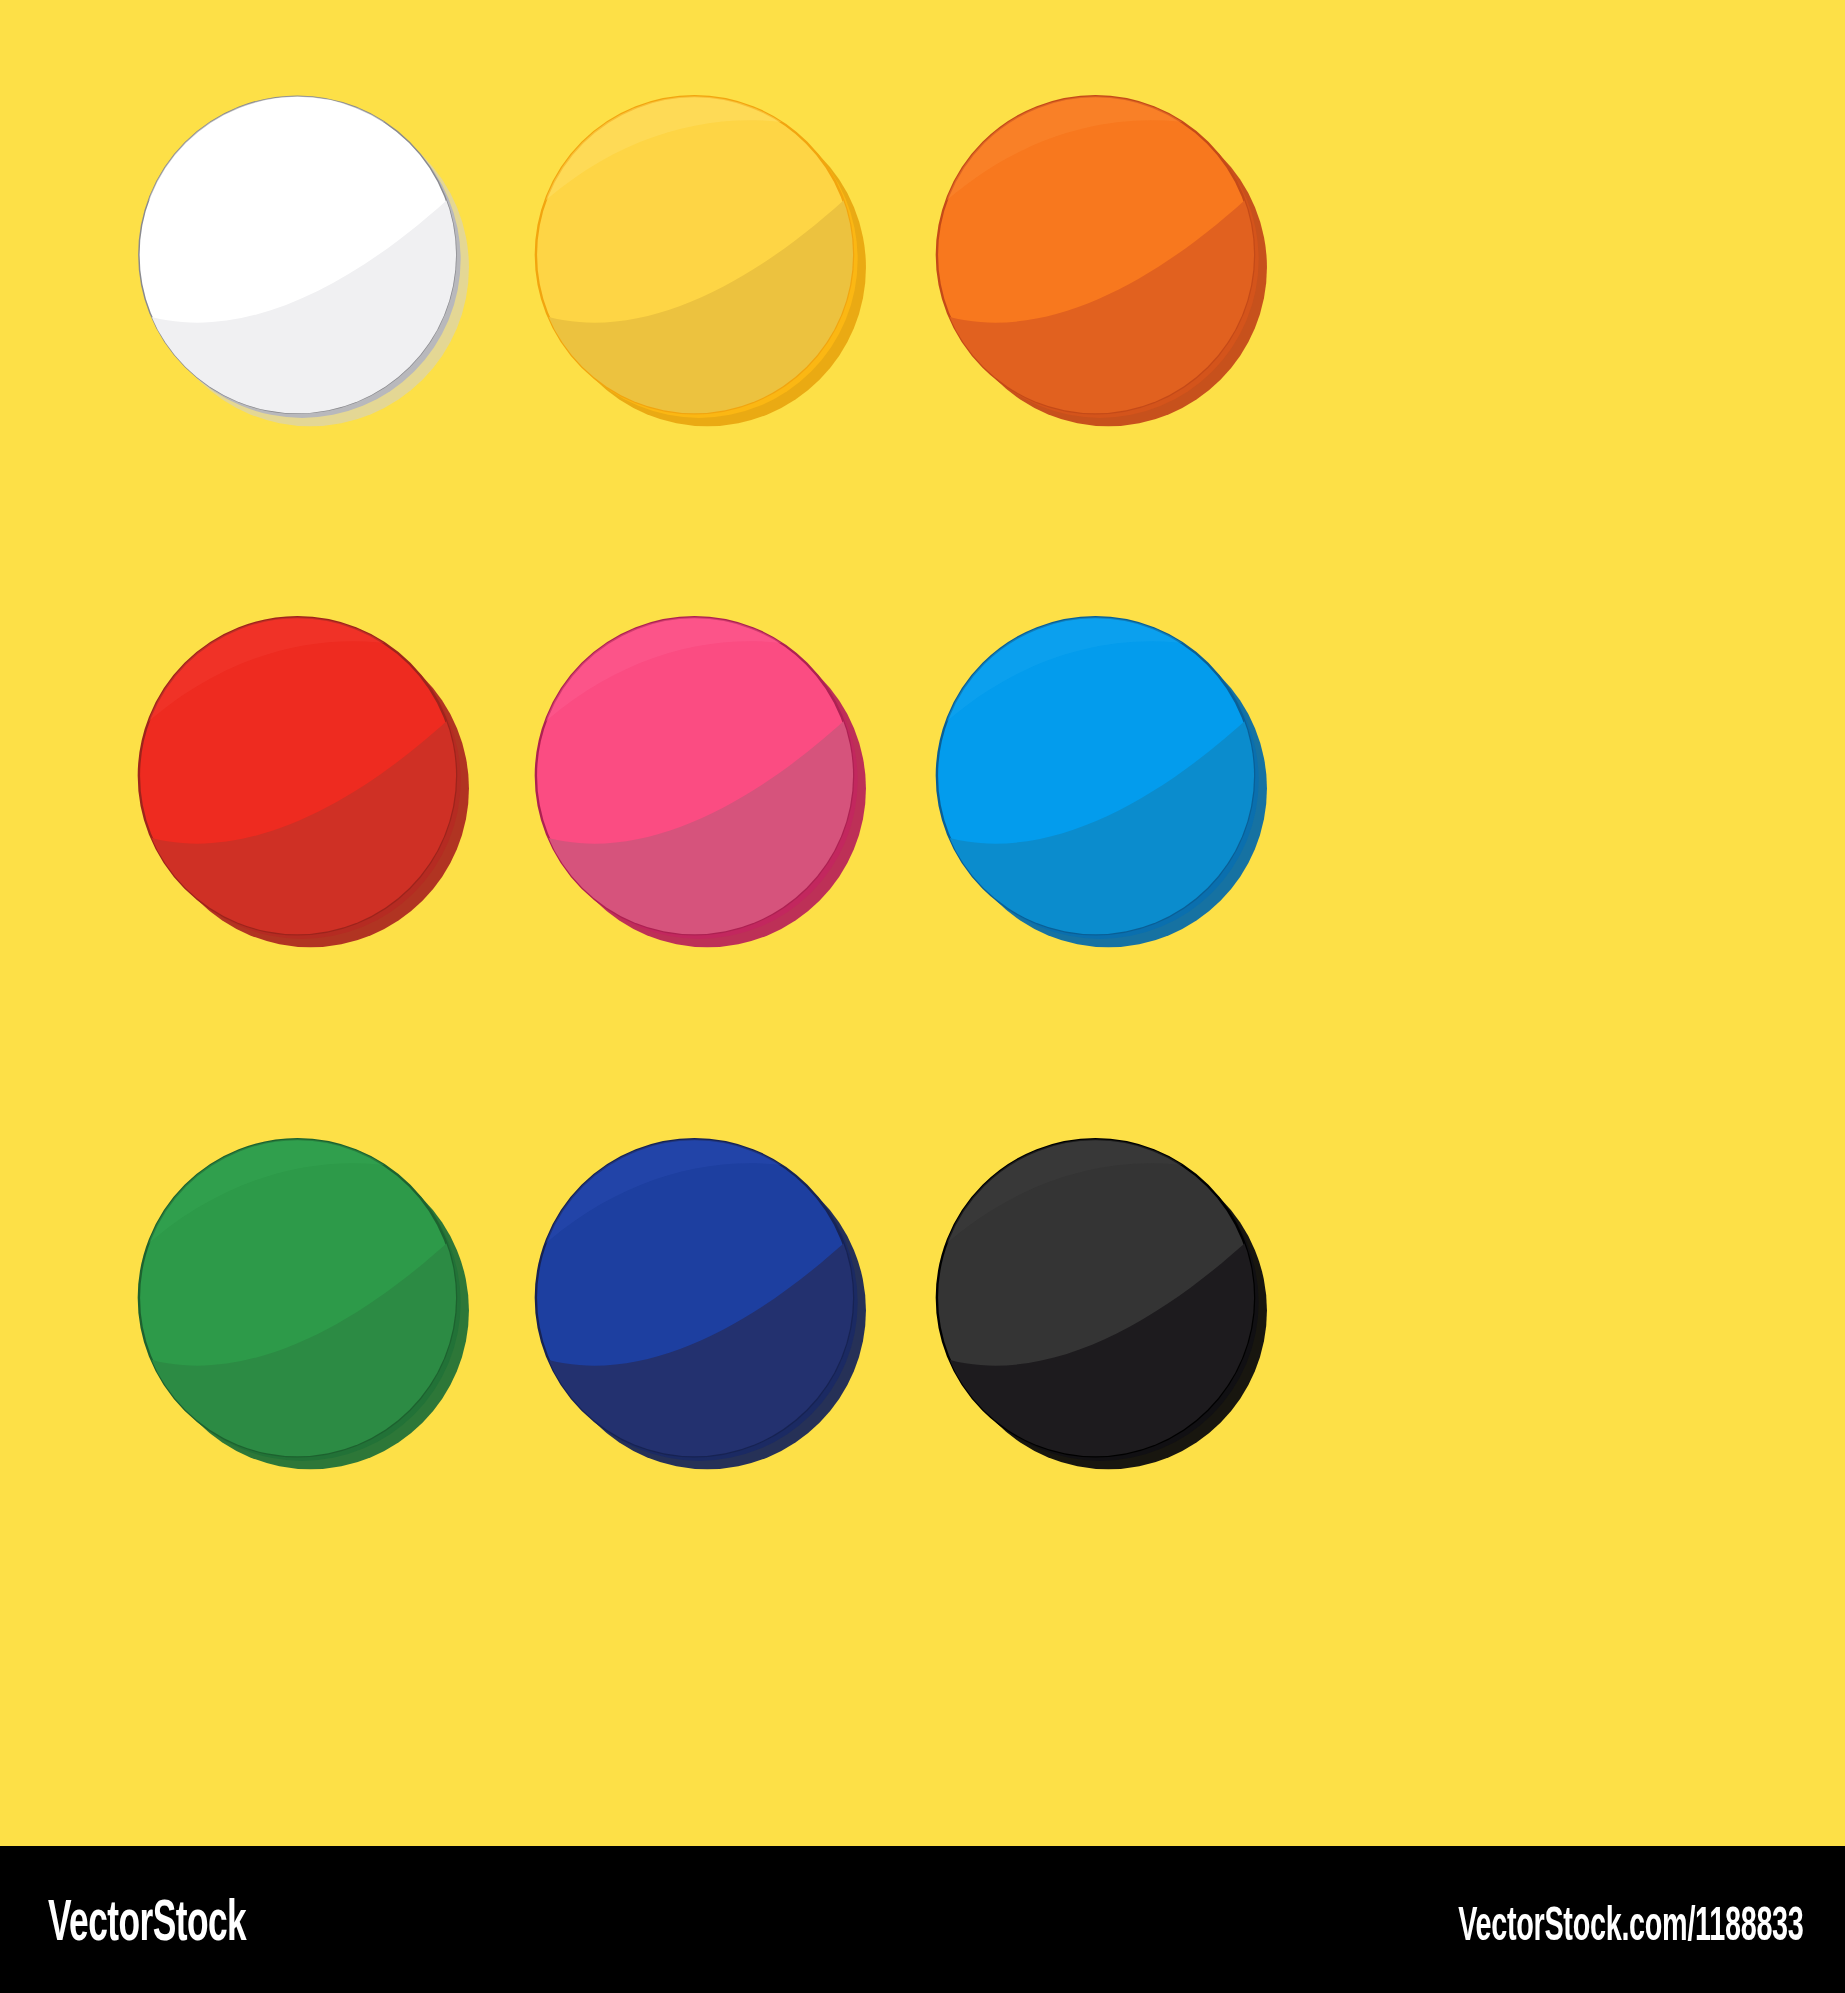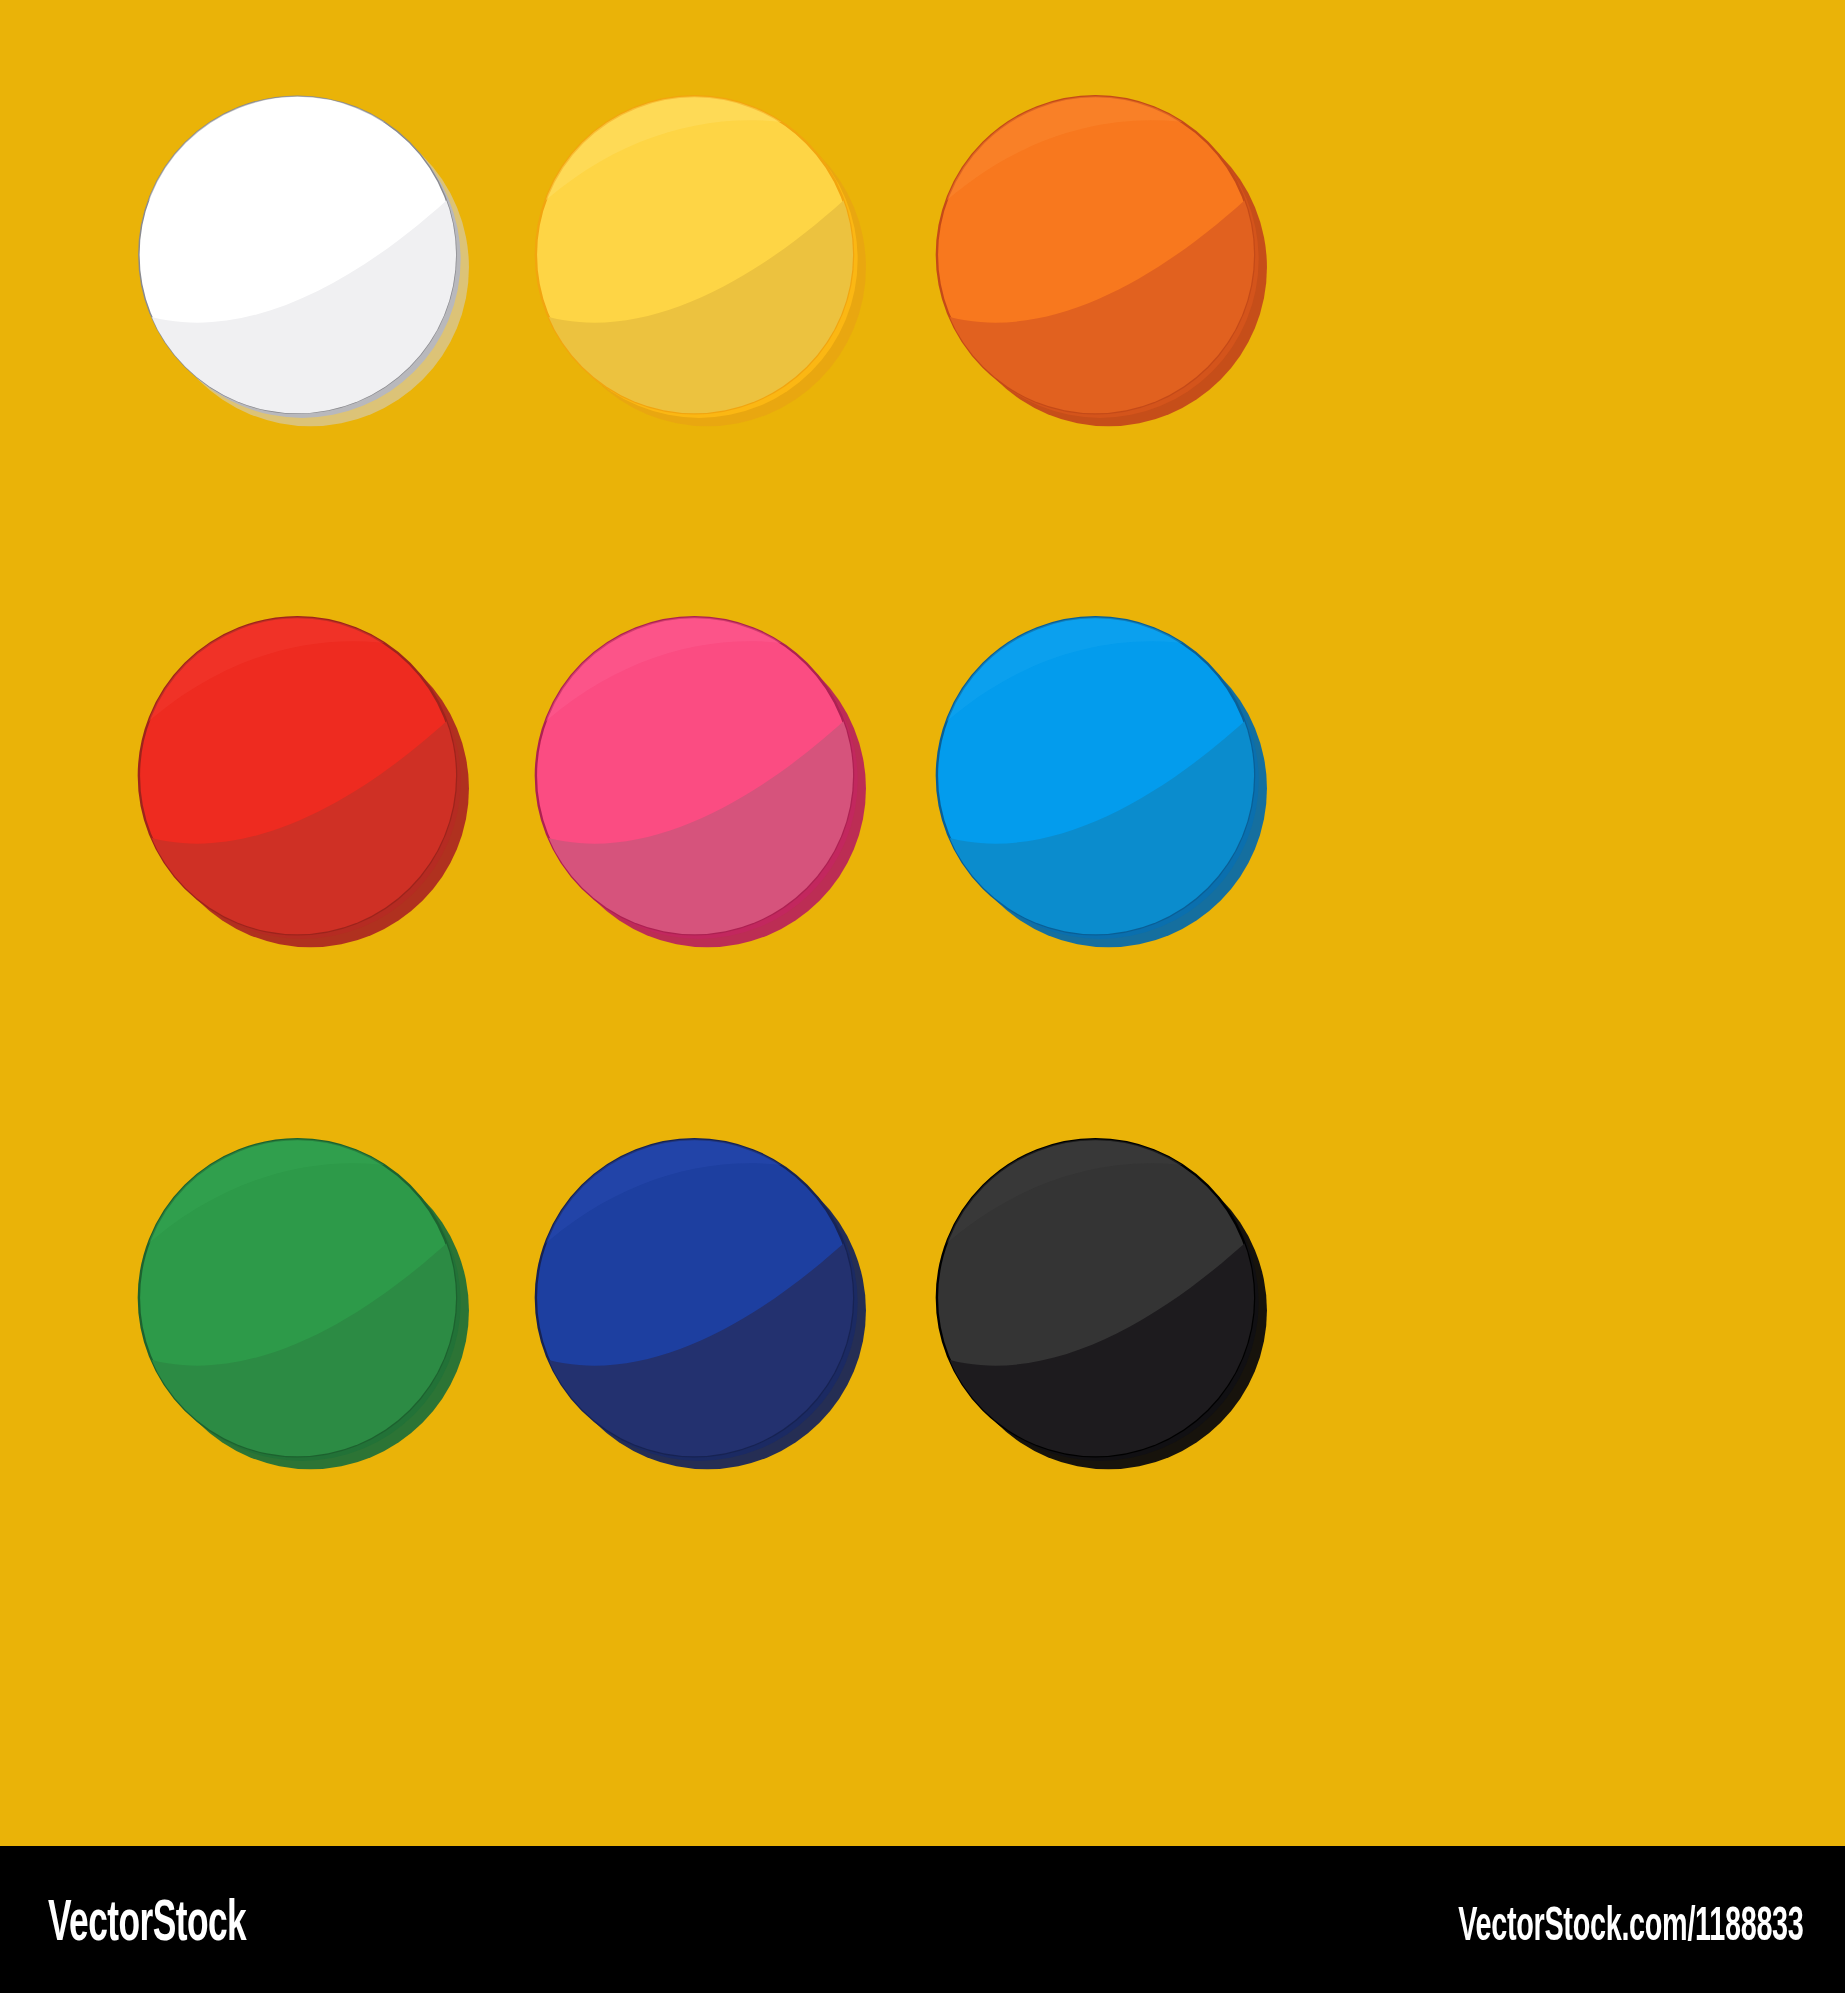--- a/index.html
+++ b/index.html
@@ -13,21 +13,21 @@
     font-family: "Liberation Sans", sans-serif;
     position: relative;
     overflow: hidden;
   }
 
   #stage {
     position: absolute;
     left: 0; top: 0;
     width: 1846px;
     height: 1994px;
-    background: #eab308;
+    background: #fde047;
   }
 
   
   #circle-grid {
     position: absolute;
     left: 0;
     top: 0;
     width: 1846px;
     height: 1809px;
   }

